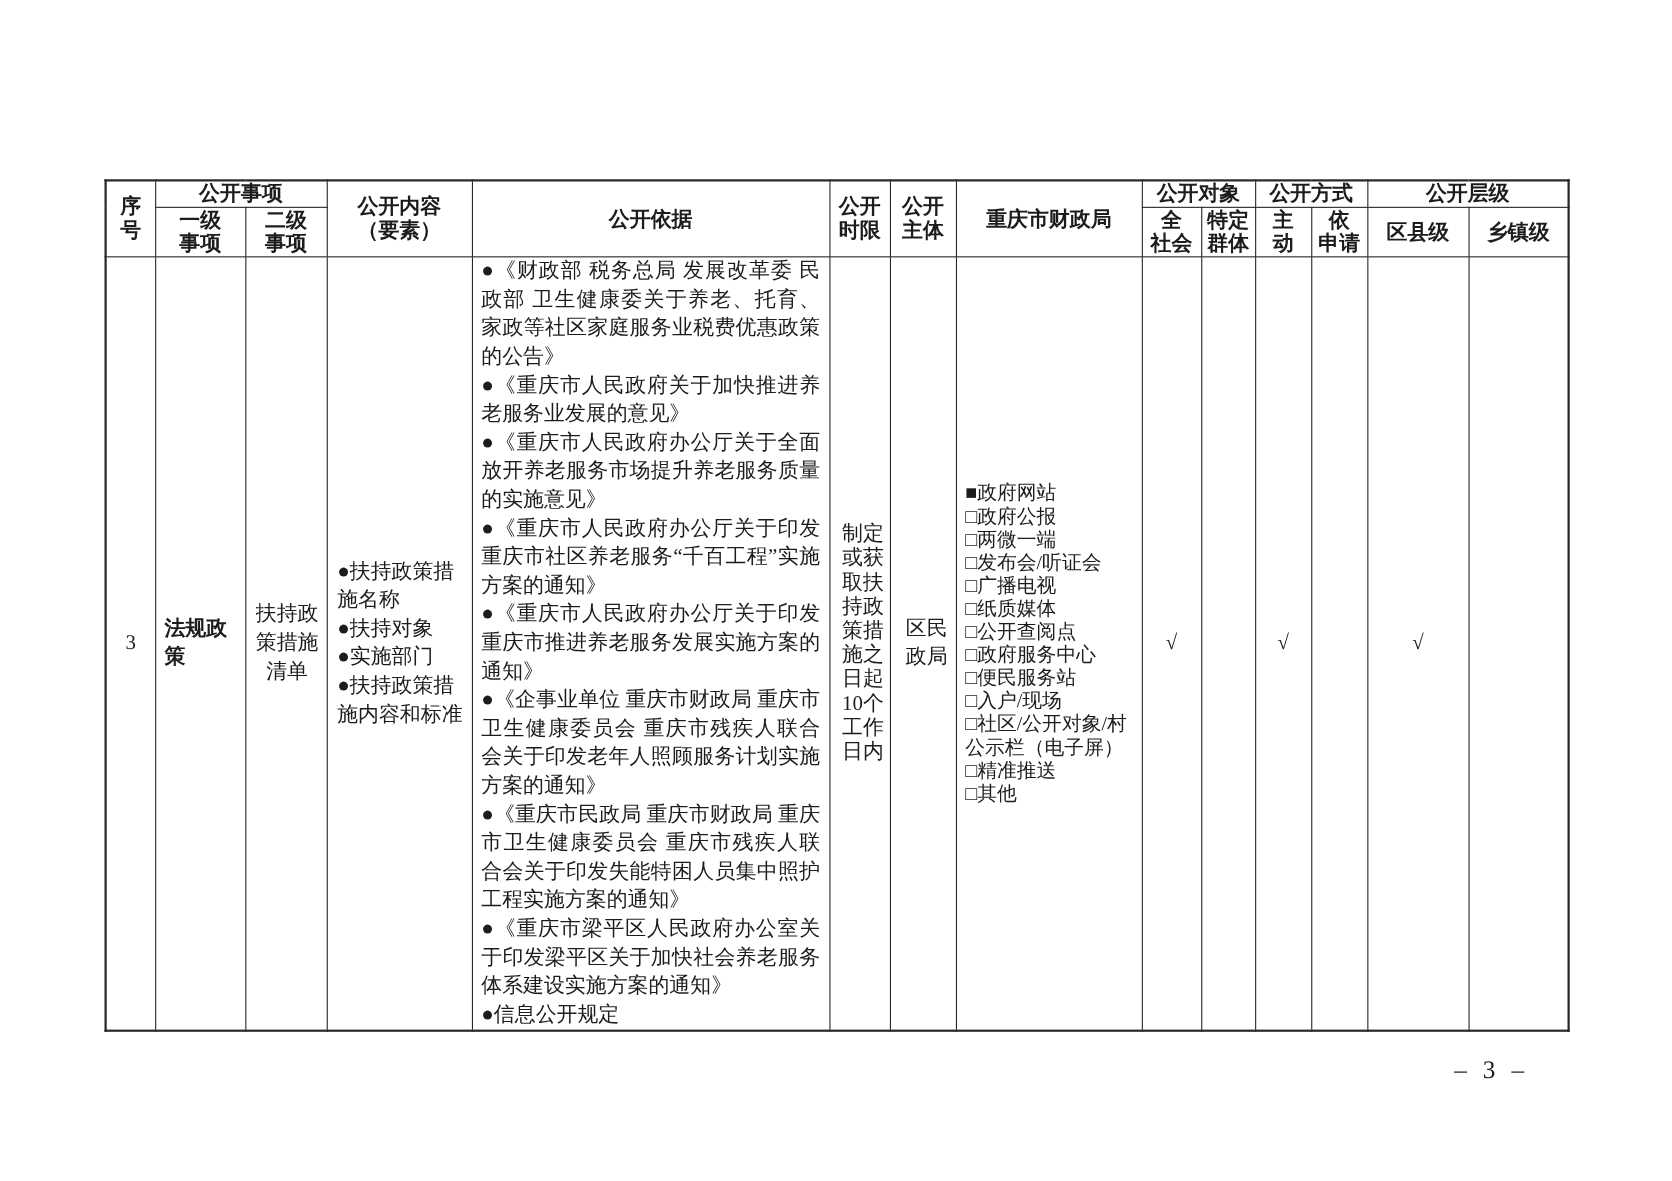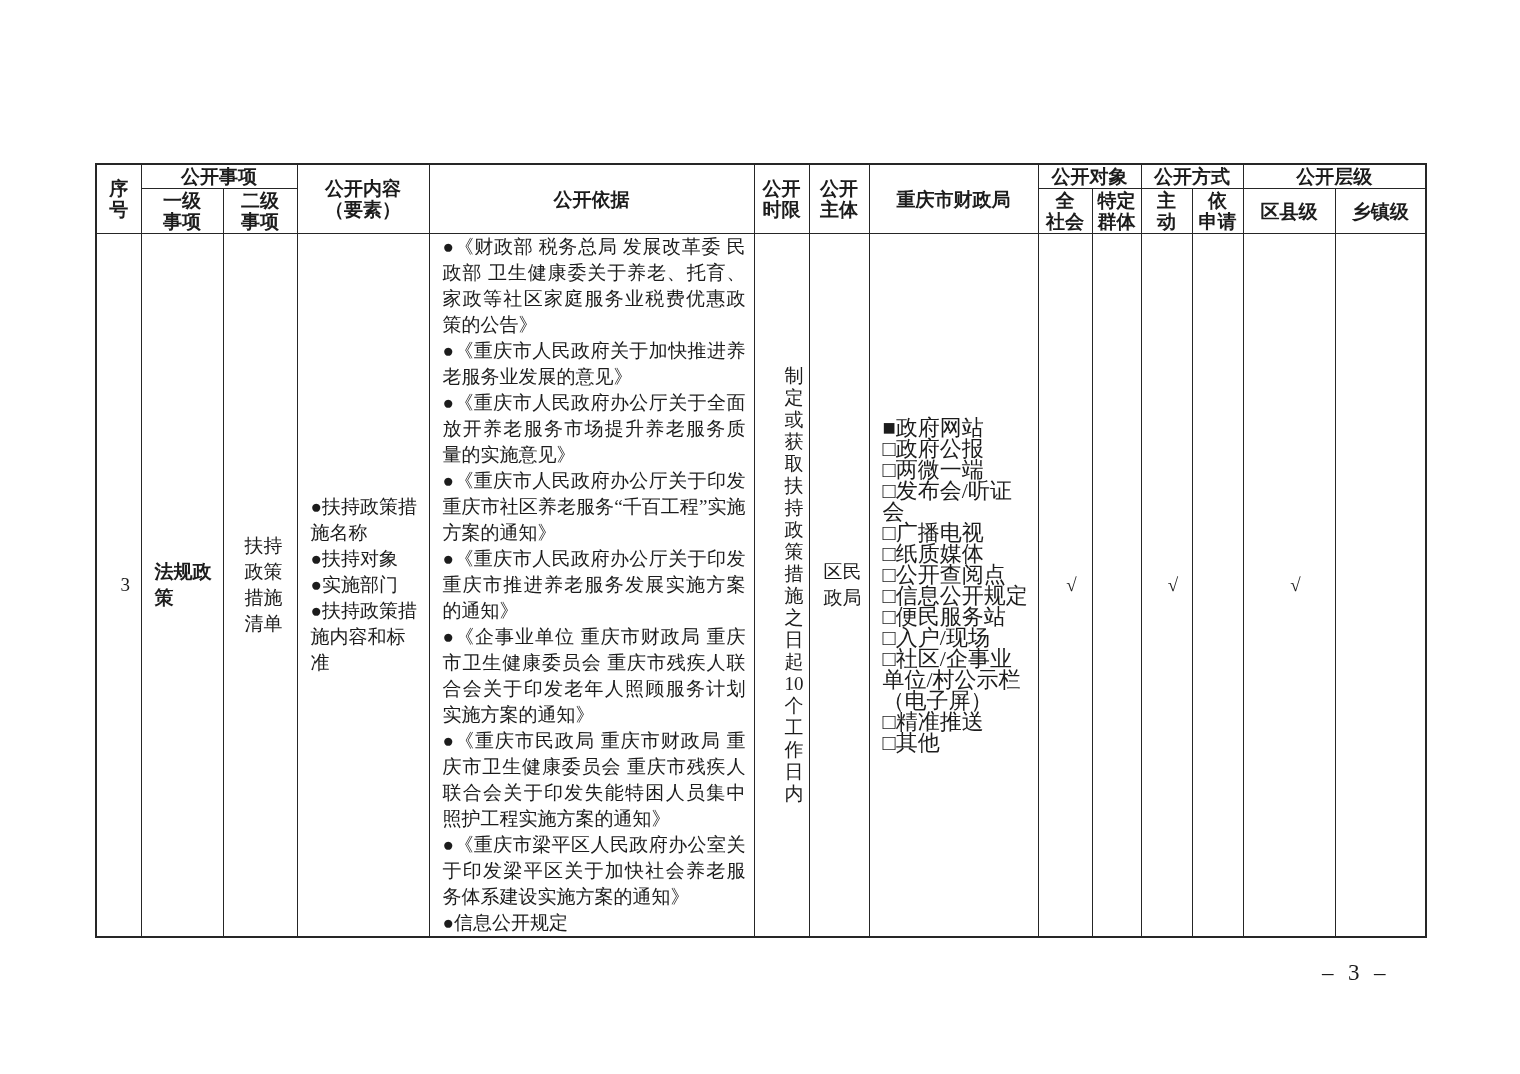--- a/index.html
+++ b/index.html
@@ -18,21 +18,20 @@
     width: 1330px;
     border-collapse: collapse;
     table-layout: fixed;
     border: 2px solid #262626;
   }
   table.disclosure th,
   table.disclosure td {
     border: 1px solid #262626;
     vertical-align: middle;
     overflow: hidden;
-    padding-left: 13px;
   }
   table.disclosure th {
     font-family: "Liberation Sans", sans-serif;
     font-weight: 700;
     font-size: 19px;
     line-height: 21px;
     text-align: center;
     white-space: pre-line;
     padding: 1px 2px;
   }
@@ -42,21 +41,21 @@
 
   td { font-size: 19px; }
   td.c-serial  { text-align: center; }
   td.c-l1      { padding: 0 6px 0 8px; line-height: 26px; text-align: left; font-weight: bold; }
   td.c-l2      { padding: 0 6px 0 8px; line-height: 26px; text-align: center; }
   td.c-content { padding: 0 6px 0 9px; line-height: 26px; text-align: left; }
   td.c-basis   { padding: 0 8px; line-height: 26px; }
   td.c-basis div { text-align: justify; }
   td.c-time    { padding: 0 5px; line-height: 22px; text-align: right; }
   td.c-subject { padding: 0 7px; line-height: 26px; text-align: right; }
-  td.c-channels{ padding: 0 4px 0 8px; line-height: 21px; font-size: 22px; text-align: left; }
+  td.c-channels{ padding: 0 4px 0 8px; line-height: 21px; font-size: 18px; text-align: left; }
   td.c-check   { text-align: center; }
 
   .page-number {
     position: absolute;
     left: 1322px; top: 960px;
     font-size: 23px;
     letter-spacing: 1px;
     white-space: pre;
     color: #1c1c1c;
   }
@@ -143,24 +142,24 @@
       <td class="c-time">制定或获取扶持政策措施之日起10个工作日内</td>
       <td class="c-subject">区民政局</td>
       <td class="c-channels">
             <div>■政府网站</div>
             <div>□政府公报</div>
             <div>□两微一端</div>
             <div>□发布会/听证会</div>
             <div>□广播电视</div>
             <div>□纸质媒体</div>
             <div>□公开查阅点</div>
-            <div>□信息公开规定</div>
+            <div>□政府服务中心</div>
             <div>□便民服务站</div>
             <div>□入户/现场</div>
-            <div>□社区/企事业单位/村公示栏（电子屏）</div>
+            <div>□社区/公开对象/村公示栏（电子屏）</div>
             <div>□精准推送</div>
             <div>□其他</div>
           </td>
       <td class="c-check">√</td>
       <td class="c-check"></td>
       <td class="c-check">√</td>
       <td class="c-check"></td>
       <td class="c-check">√</td>
       <td class="c-check"></td>
     </tr>

